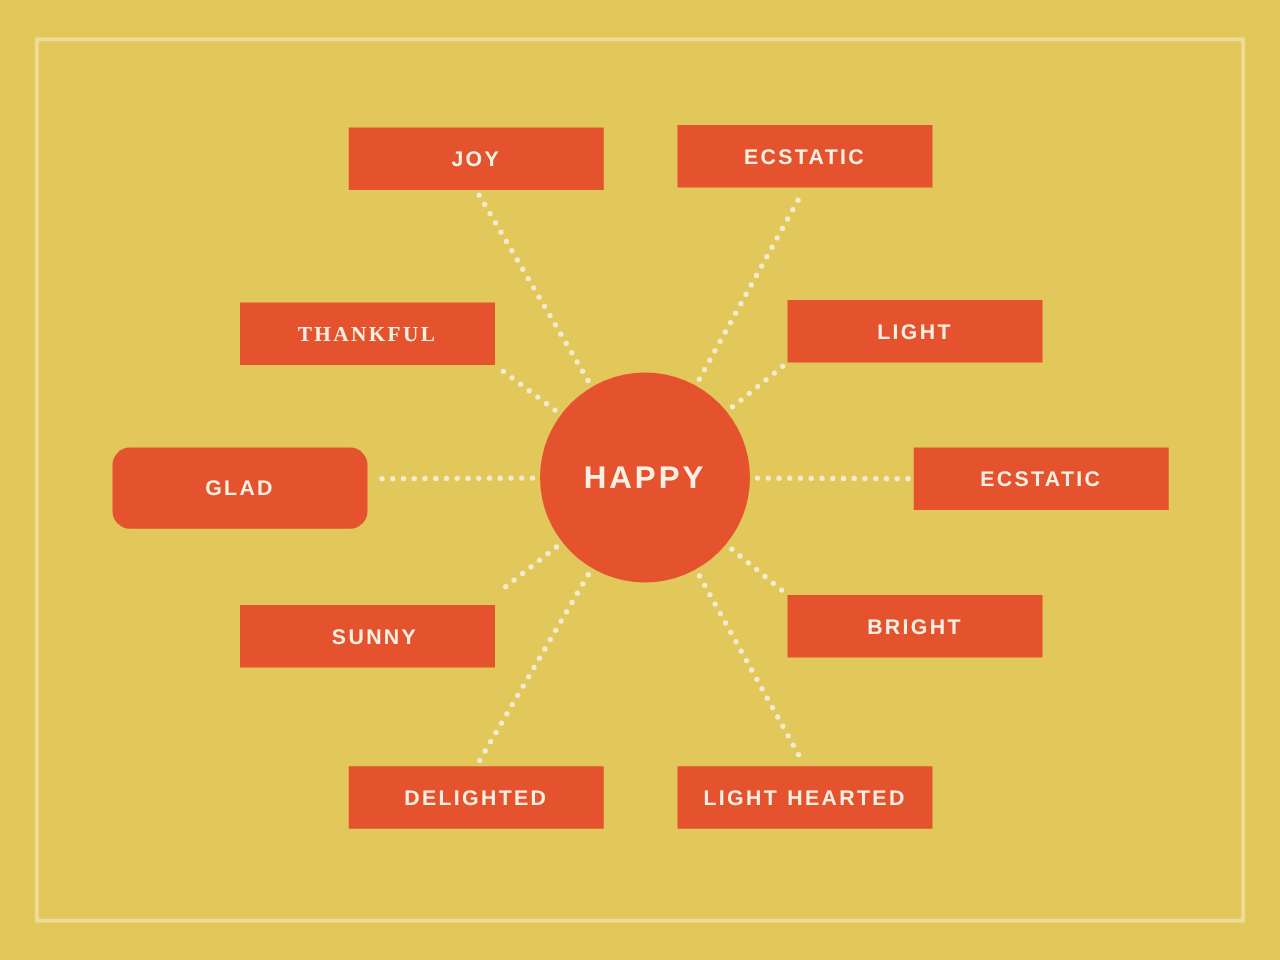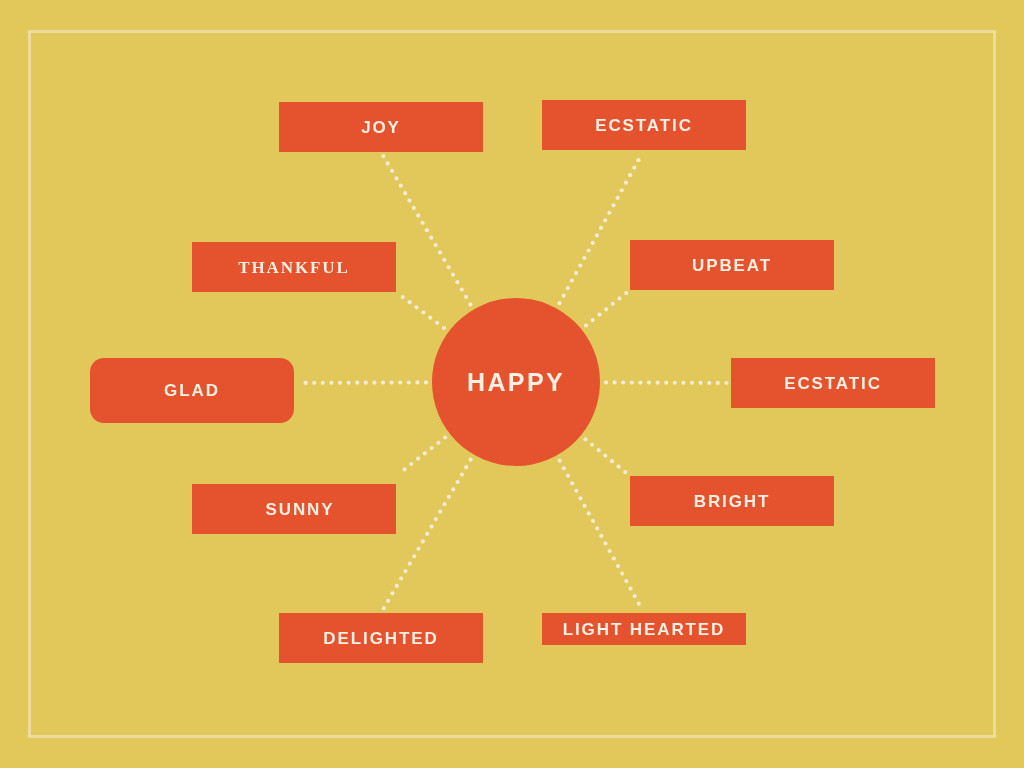--- a/index.html
+++ b/index.html
@@ -240,34 +240,34 @@
       <div class="node-box" style="left: 279px; top: 102px; width: 204px; height: 50px; background: rgb(229, 82, 46);">
         <span class="node-label" style="color: rgb(247, 240, 227);">JOY</span>
       </div>
       <div class="node-box" style="left: 542px; top: 100px; width: 204px; height: 50px; background: rgb(229, 82, 46);">
         <span class="node-label" style="color: rgb(247, 240, 227);">ECSTATIC</span>
       </div>
       <div class="node-box" style="left: 192px; top: 242px; width: 204px; height: 50px; background: rgb(229, 82, 46); font-family: Liberation Serif, serif;">
         <span class="node-label" style="color: rgb(247, 240, 227);">THANKFUL</span>
       </div>
       <div class="node-box" style="left: 630px; top: 240px; width: 204px; height: 50px; background: rgb(229, 82, 46);">
-        <span class="node-label" style="color: rgb(247, 240, 227);">UPBEAT</span>
+        <span class="node-label" style="color: rgb(247, 240, 227);">LIGHT</span>
       </div>
       <div class="node-box" style="left: 90px; top: 358px; width: 204px; height: 65px; background: rgb(229, 82, 46); border-radius: 14px;">
         <span class="node-label" style="color: rgb(247, 240, 227);">GLAD</span>
       </div>
       <div class="node-box" style="left: 731px; top: 358px; width: 204px; height: 50px; background: rgb(229, 82, 46);">
         <span class="node-label" style="color: rgb(247, 240, 227);">ECSTATIC</span>
       </div>
       <div class="node-box" style="left: 192px; top: 484px; width: 204px; height: 50px; background: rgb(229, 82, 46); padding-left: 12px;">
         <span class="node-label" style="color: rgb(247, 240, 227);">SUNNY</span>
       </div>
       <div class="node-box" style="left: 630px; top: 476px; width: 204px; height: 50px; background: rgb(229, 82, 46);">
         <span class="node-label" style="color: rgb(247, 240, 227);">BRIGHT</span>
       </div>
       <div class="node-box" style="left: 279px; top: 613px; width: 204px; height: 50px; background: rgb(229, 82, 46);">
         <span class="node-label" style="color: rgb(247, 240, 227); text-align: right;">DELIGHTED</span>
       </div>
-      <div class="node-box" style="left: 542px; top: 613px; width: 204px; height: 32px; background: rgb(229, 82, 46);">
+      <div class="node-box" style="left: 542px; top: 613px; width: 204px; height: 50px; background: rgb(229, 82, 46);">
         <span class="node-label" style="color: rgb(247, 240, 227);">LIGHT HEARTED</span>
       </div>
     </div>
 </div>
 
 </body></html>

